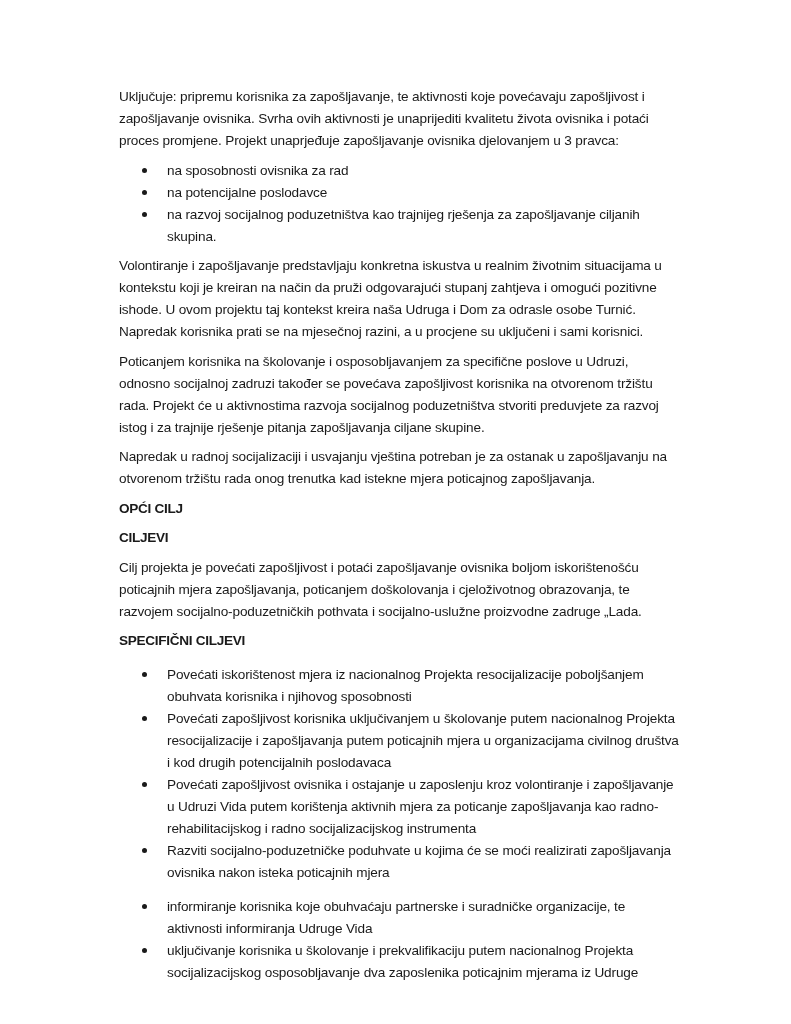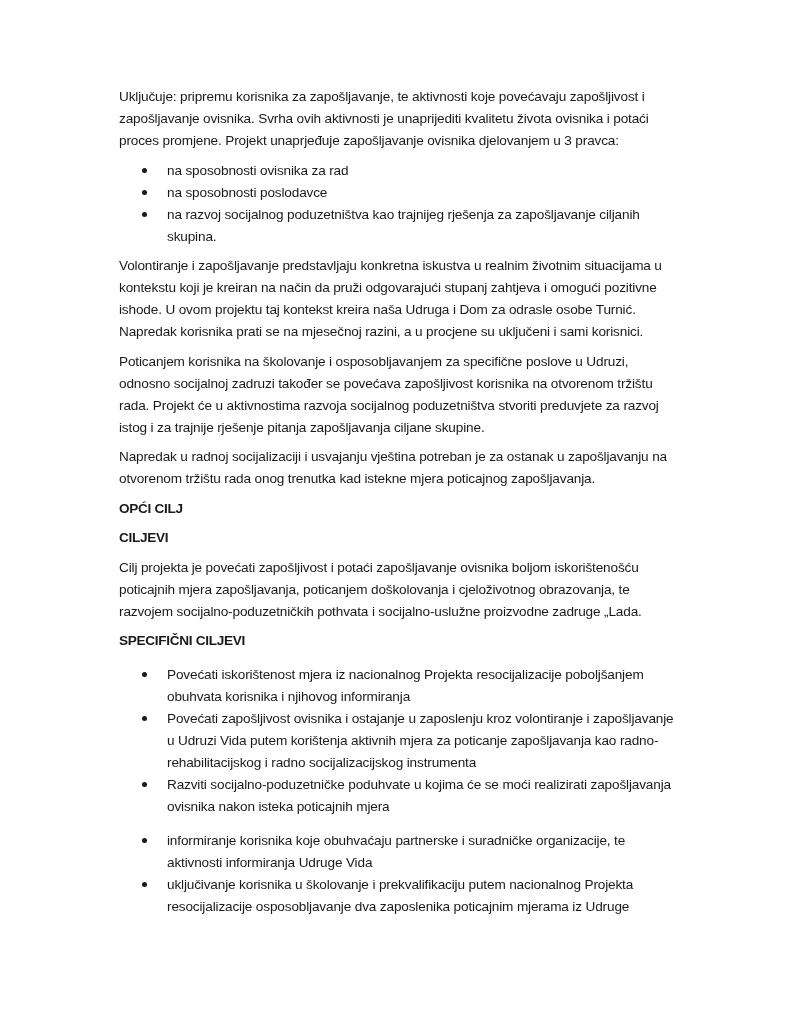--- a/index.html
+++ b/index.html
@@ -24,37 +24,38 @@
   }
 </style>
 </head>
 <body>
 
 <div class="page">
 
   <p>Uključuje: pripremu korisnika za zapošljavanje, te aktivnosti koje povećavaju zapošljivost i zapošljavanje ovisnika.  Svrha ovih aktivnosti je unaprijediti kvalitetu života ovisnika i potaći proces promjene.  Projekt unaprjeđuje zapošljavanje ovisnika djelovanjem u 3 pravca:</p>
   <ul class="first">
     <li><span class="bullet"></span><span>na sposobnosti ovisnika za rad</span></li>
-    <li><span class="bullet"></span><span>na sposobnosti poslodavce</span></li>
+    <li><span class="bullet"></span><span>na potencijalne poslodavce</span></li>
     <li><span class="bullet"></span><span>na razvoj socijalnog poduzetništva kao trajnijeg rješenja za zapošljavanje ciljanih skupina.</span></li>
   </ul>
 
   <p>Volontiranje i zapošljavanje predstavljaju konkretna iskustva u realnim životnim situacijama u kontekstu koji je kreiran na način da pruži odgovarajući stupanj zahtjeva i omogući pozitivne ishode. U ovom projektu taj kontekst kreira naša Udruga i Dom za odrasle osobe Turnić. Napredak korisnika prati se na mjesečnoj razini, a u procjene su uključeni i sami korisnici.</p>
   <p>Poticanjem korisnika na školovanje i osposobljavanjem za specifične poslove u Udruzi, odnosno socijalnoj zadruzi također se povećava zapošljivost korisnika na otvorenom tržištu rada. Projekt će u aktivnostima razvoja socijalnog poduzetništva stvoriti preduvjete za razvoj istog i za trajnije rješenje pitanja zapošljavanja ciljane skupine.</p>
   <p>Napredak u radnoj socijalizaciji i usvajanju vještina potreban je za ostanak u zapošljavanju na otvorenom tržištu rada onog trenutka kad istekne mjera poticajnog zapošljavanja.</p>
 
   <div class="h">OPĆI CILJ</div>
   <div class="h">CILJEVI</div>
   <p>Cilj projekta je povećati zapošljivost i potaći zapošljavanje ovisnika boljom iskorištenošću poticajnih mjera zapošljavanja, poticanjem  doškolovanja i cjeloživotnog obrazovanja, te razvojem socijalno-poduzetničkih pothvata i socijalno-uslužne proizvodne zadruge „Lada.</p>
 
   <div class="h">SPECIFIČNI CILJEVI</div>
   <ul class="spaced">
-    <li><span class="bullet"></span><span>Povećati iskorištenost mjera iz nacionalnog Projekta resocijalizacije poboljšanjem obuhvata korisnika i njihovog informiranja</span></li>
+    <li><span class="bullet"></span><span>Povećati iskorištenost mjera iz nacionalnog Projekta resocijalizacije poboljšanjem obuhvata korisnika i njihovog sposobnosti</span></li>
+    <li><span class="bullet"></span><span> Povećati zapošljivost korisnika uključivanjem u školovanje putem nacionalnog Projekta resocijalizacije i zapošljavanja putem poticajnih mjera u organizacijama civilnog društva i kod drugih potencijalnih poslodavaca</span></li>
     <li><span class="bullet"></span><span> Povećati  zapošljivost ovisnika i ostajanje u zaposlenju kroz volontiranje i zapošljavanje u Udruzi Vida putem korištenja aktivnih mjera za poticanje zapošljavanja kao radno-rehabilitacijskog i radno socijalizacijskog instrumenta</span></li>
     <li><span class="bullet"></span><span> Razviti socijalno-poduzetničke poduhvate u kojima će se moći realizirati zapošljavanja ovisnika nakon isteka poticajnih mjera</span></li>
   </ul>
 
   <ul class="spaced">
     <li><span class="bullet"></span><span>informiranje korisnika  koje obuhvaćaju partnerske i suradničke organizacije, te  aktivnosti informiranja Udruge Vida</span></li>
-    <li><span class="bullet"></span><span>uključivanje korisnika u školovanje i prekvalifikaciju putem nacionalnog Projekta resocijalizacije osposobljavanje dva zaposlenika poticajnim mjerama iz Udruge</span></li>
+    <li><span class="bullet"></span><span>uključivanje korisnika u školovanje i prekvalifikaciju putem nacionalnog Projekta socijalizacijskog osposobljavanje dva zaposlenika poticajnim mjerama iz Udruge</span></li>
   </ul>
 
 </div>
 
 </body></html>

